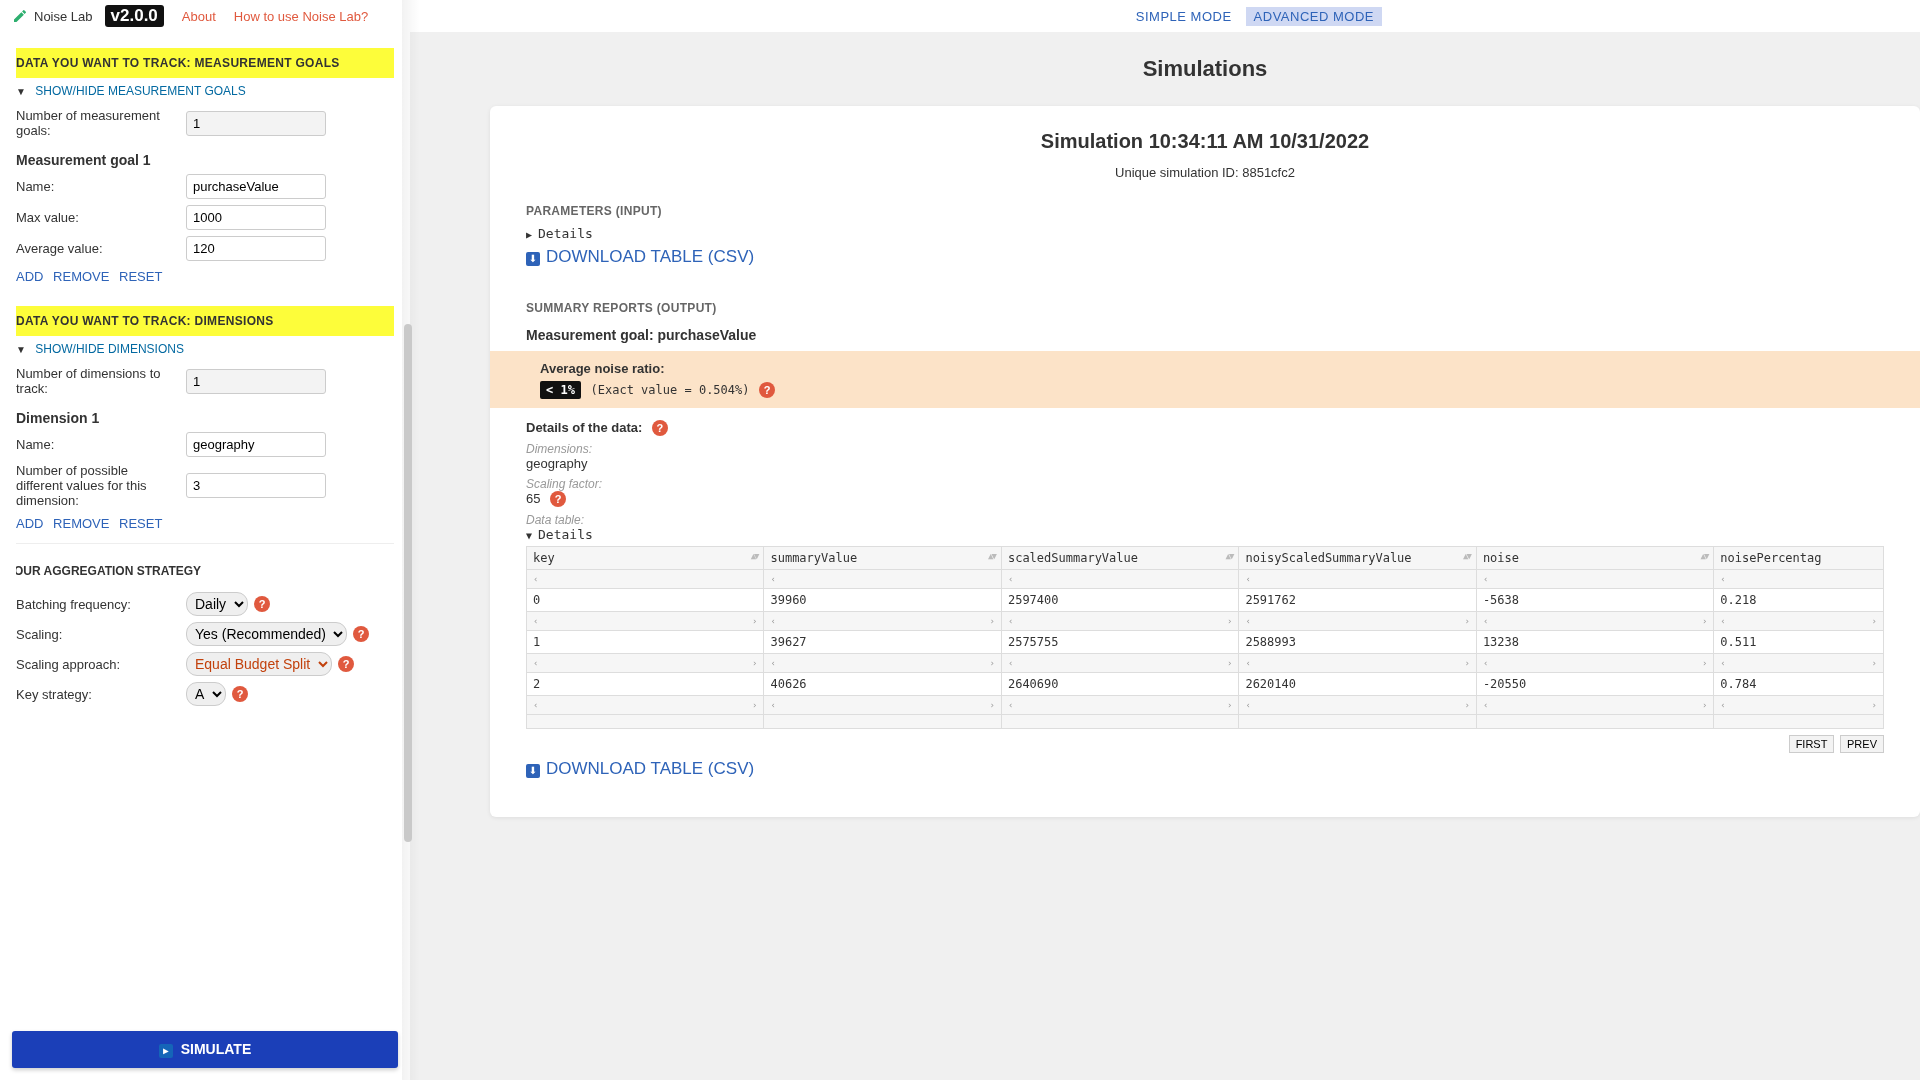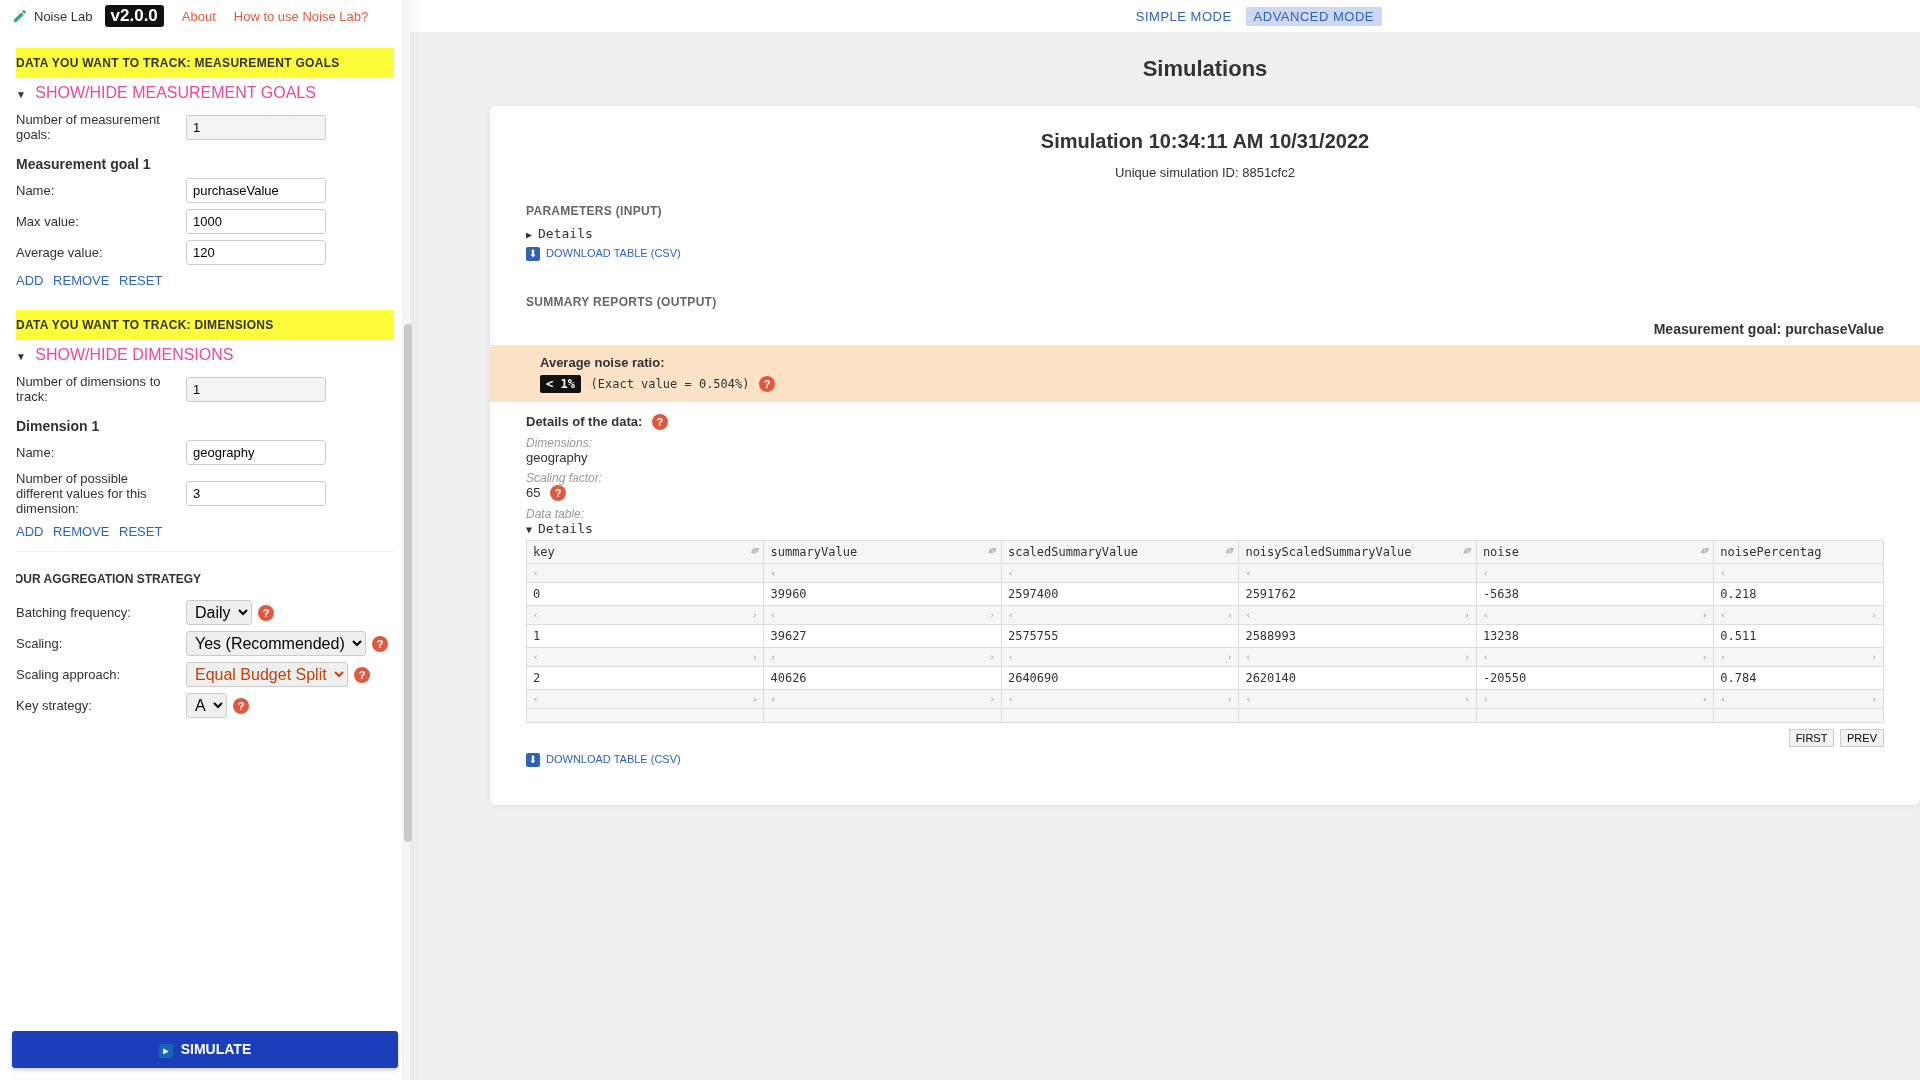--- a/index.html
+++ b/index.html
@@ -10,47 +10,47 @@
 .topbar .version { background: #111; color: #fff; padding: 1px 6px; border-radius: 3px; font-size: 17px; font-weight: 700; margin-right: 18px; }
 .topbar .link { color: #e0593e; margin-right: 18px; font-size: 13px; }
 .topbar .spacer { flex: 1; }
 .topbar .mode { color: #2e63b8; font-size: 13px; letter-spacing: 0.5px; padding: 2px 8px; margin-right: 6px; cursor: pointer; }
 .topbar .mode.active { background: #cfd8f3; }
 .main { display: flex; height: calc(100% - 32px); }
 .sidebar { width: 410px; background: #fff; padding: 8px 16px 8px 16px; position: relative; height: 100%; }
 .sidebar-inner { height: calc(100% - 64px); overflow: hidden; position: relative; }
 .section-header { background: #eee; padding: 8px 10px; font-weight: 700; font-size: 12px; letter-spacing: 0.3px; margin: 8px -14px 6px -10px; position: relative; }
 .highlight { background: #fdfd3a !important; margin-left: -16px !important; margin-right: -14px !important; padding-left: 16px; }
-.toggle-link { color: #ec4899; font-size: 16px; cursor: pointer; }
+.toggle-link { color: #0369a1; font-size: 12px; cursor: pointer; }
 .toggle-row { margin: 6px 0 10px 0; font-size: 12px; }
 .toggle-row::before { content: "▼"; font-size: 10px; margin-right: 6px; }
 .form-row { display: flex; align-items: center; margin: 6px 0; }
 .form-row label { width: 170px; font-size: 13px; padding-right: 8px; }
 .form-row input[type=text] { width: 140px; padding: 4px 6px; border: 1px solid #ccc; border-radius: 3px; font-size: 13px; }
-.form-row select { padding: 2px 4px; border: 1px solid #ccc; border-radius: 3px; font-size: 16px; }
+.form-row select { padding: 2px 4px; border: 1px solid #ccc; border-radius: 11px; font-size: 14px; }
 .help-icon { display: inline-block; width: 16px; height: 16px; border-radius: 50%; background: #e0593e; color: #fff; text-align: center; font-size: 11px; line-height: 16px; font-weight: 700; margin-left: 6px; }
 .subhead { font-weight: 700; font-size: 14px; margin: 14px 0 6px 0; }
 .action-links { margin: 8px 0; font-size: 13px; }
 .action-links span { color: #2e63b8; margin-right: 6px; cursor: pointer; }
 .agg-header { background: #eee; padding: 8px 10px; font-weight: 700; font-size: 12px; margin: 18px -14px 10px -10px; }
 .simulate-btn { position: absolute; bottom: 12px; left: 12px; right: 12px; }
 .simulate-btn button { width: 100%; background: #1b3fb8; color: #fff; border: none; padding: 10px; font-size: 14px; font-weight: 700; border-radius: 3px; cursor: pointer; box-shadow: 0 2px 4px rgba(0,0,0,0.2); }
 .simulate-btn button::before { content: "▸"; background: #1565b8; display: inline-block; width: 14px; height: 14px; font-size: 10px; line-height: 14px; margin-right: 8px; border-radius: 2px; }
 .content { flex: 1; padding: 24px 0 0 80px; overflow: hidden; position: relative; }
 .content-title { text-align: center; font-size: 22px; font-weight: 700; margin-bottom: 24px; }
 .sim-card { background: #fff; border-radius: 6px; padding: 24px 36px; margin: 0 auto; max-width: none; box-shadow: 0 1px 4px rgba(0,0,0,0.08); }
 .sim-title { text-align: center; font-size: 20px; font-weight: 700; margin-bottom: 12px; }
 .sim-id { text-align: center; font-size: 13px; margin-bottom: 24px; }
 .block-head { font-weight: 700; font-size: 12px; letter-spacing: 0.3px; margin: 14px 0 8px 0; color: #666; }
 .details-toggle { font-family: monospace; font-size: 13px; cursor: pointer; }
 .details-toggle::before { content: "▶"; font-size: 10px; margin-right: 6px; }
 .details-toggle.open::before { content: "▼"; }
-.download-link { color: #2e63b8; font-size: 11px; cursor: pointer; margin: 6px 0 14px 0; display: inline-block; }
+.download-link { color: #2e63b8; font-size: 17px; cursor: pointer; margin: 6px 0 14px 0; display: inline-block; }
 .download-link::before { content: "⬇"; background: #2e63b8; color: #fff; display: inline-block; width: 14px; height: 14px; font-size: 10px; text-align: center; line-height: 14px; margin-right: 6px; border-radius: 2px; }
-.mg-head { font-weight: 700; font-size: 14px; margin: 12px 0 8px 0; text-align: right; }
+.mg-head { font-weight: 700; font-size: 14px; margin: 12px 0 8px 0; }
 .noise-box { background: #fce3c8; padding: 10px 14px; margin: 0 -36px 12px -36px; padding-left: 50px; }
 .noise-label { font-weight: 700; font-size: 13px; margin-bottom: 6px; }
 .noise-badge { background: #111; color: #fff; padding: 2px 6px; font-size: 12px; font-weight: 700; border-radius: 2px; font-family: monospace; }
 .noise-exact { font-family: monospace; font-size: 12px; margin-left: 6px; }
 .data-detail-label { font-weight: 700; font-size: 13px; margin: 10px 0 6px 0; }
 .meta-label { color: #999; font-style: italic; font-size: 12px; margin-top: 6px; }
 .meta-val { font-size: 13px; margin-bottom: 2px; }
 .data-table { width: 100%; border-collapse: collapse; margin-top: 4px; font-size: 12px; table-layout: fixed; }
 .data-table th, .data-table td { border: 1px solid #ddd; padding: 4px 6px; text-align: left; font-family: monospace; font-weight: normal; background: #fff; margin-left: 14px; }
 .data-table th { background: #f6f6f6; position: relative; }

